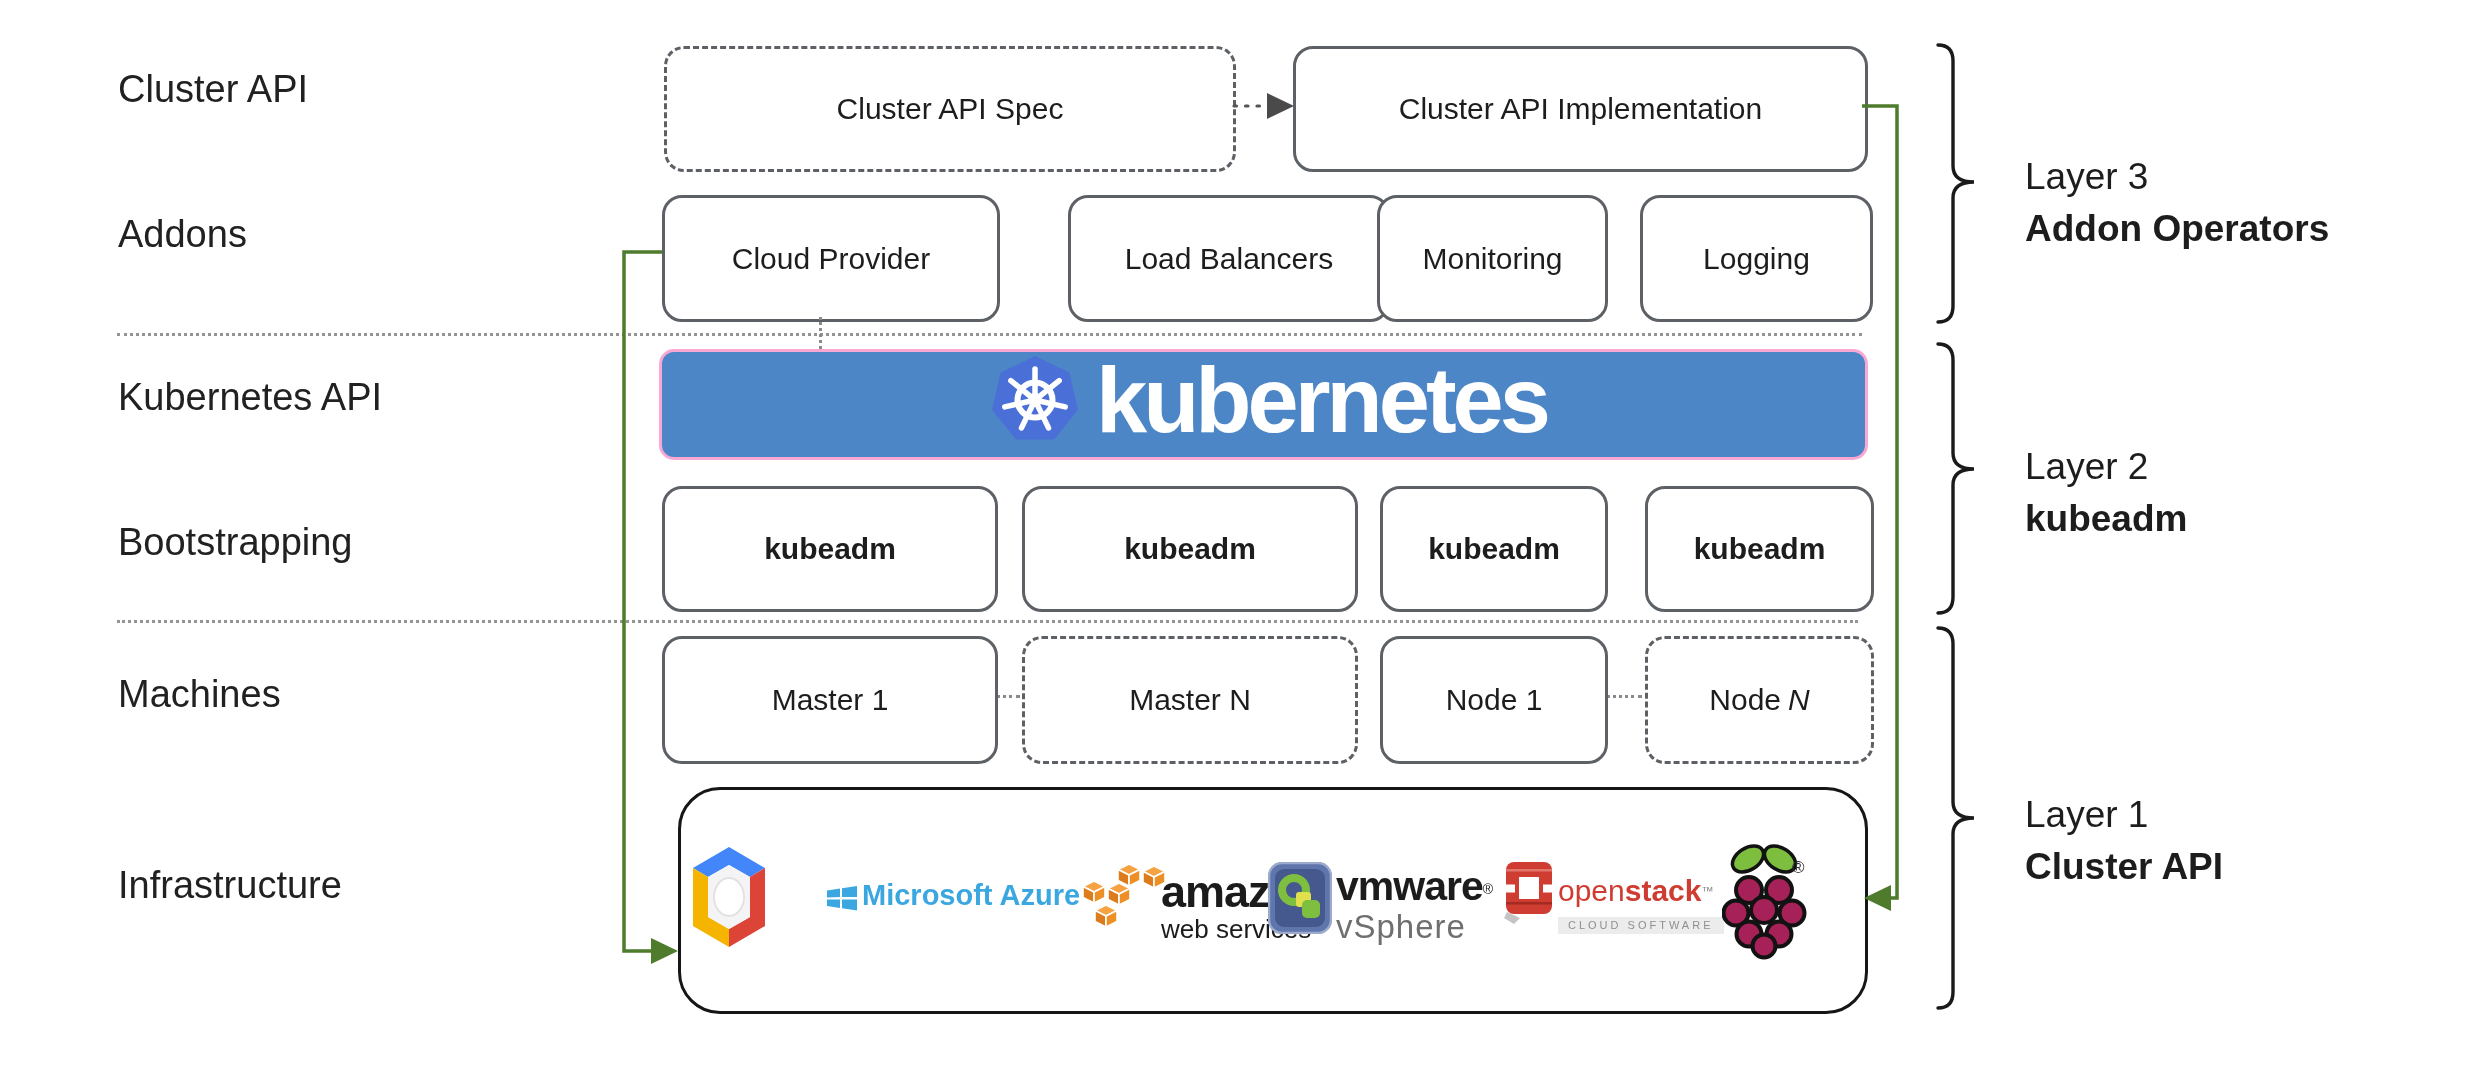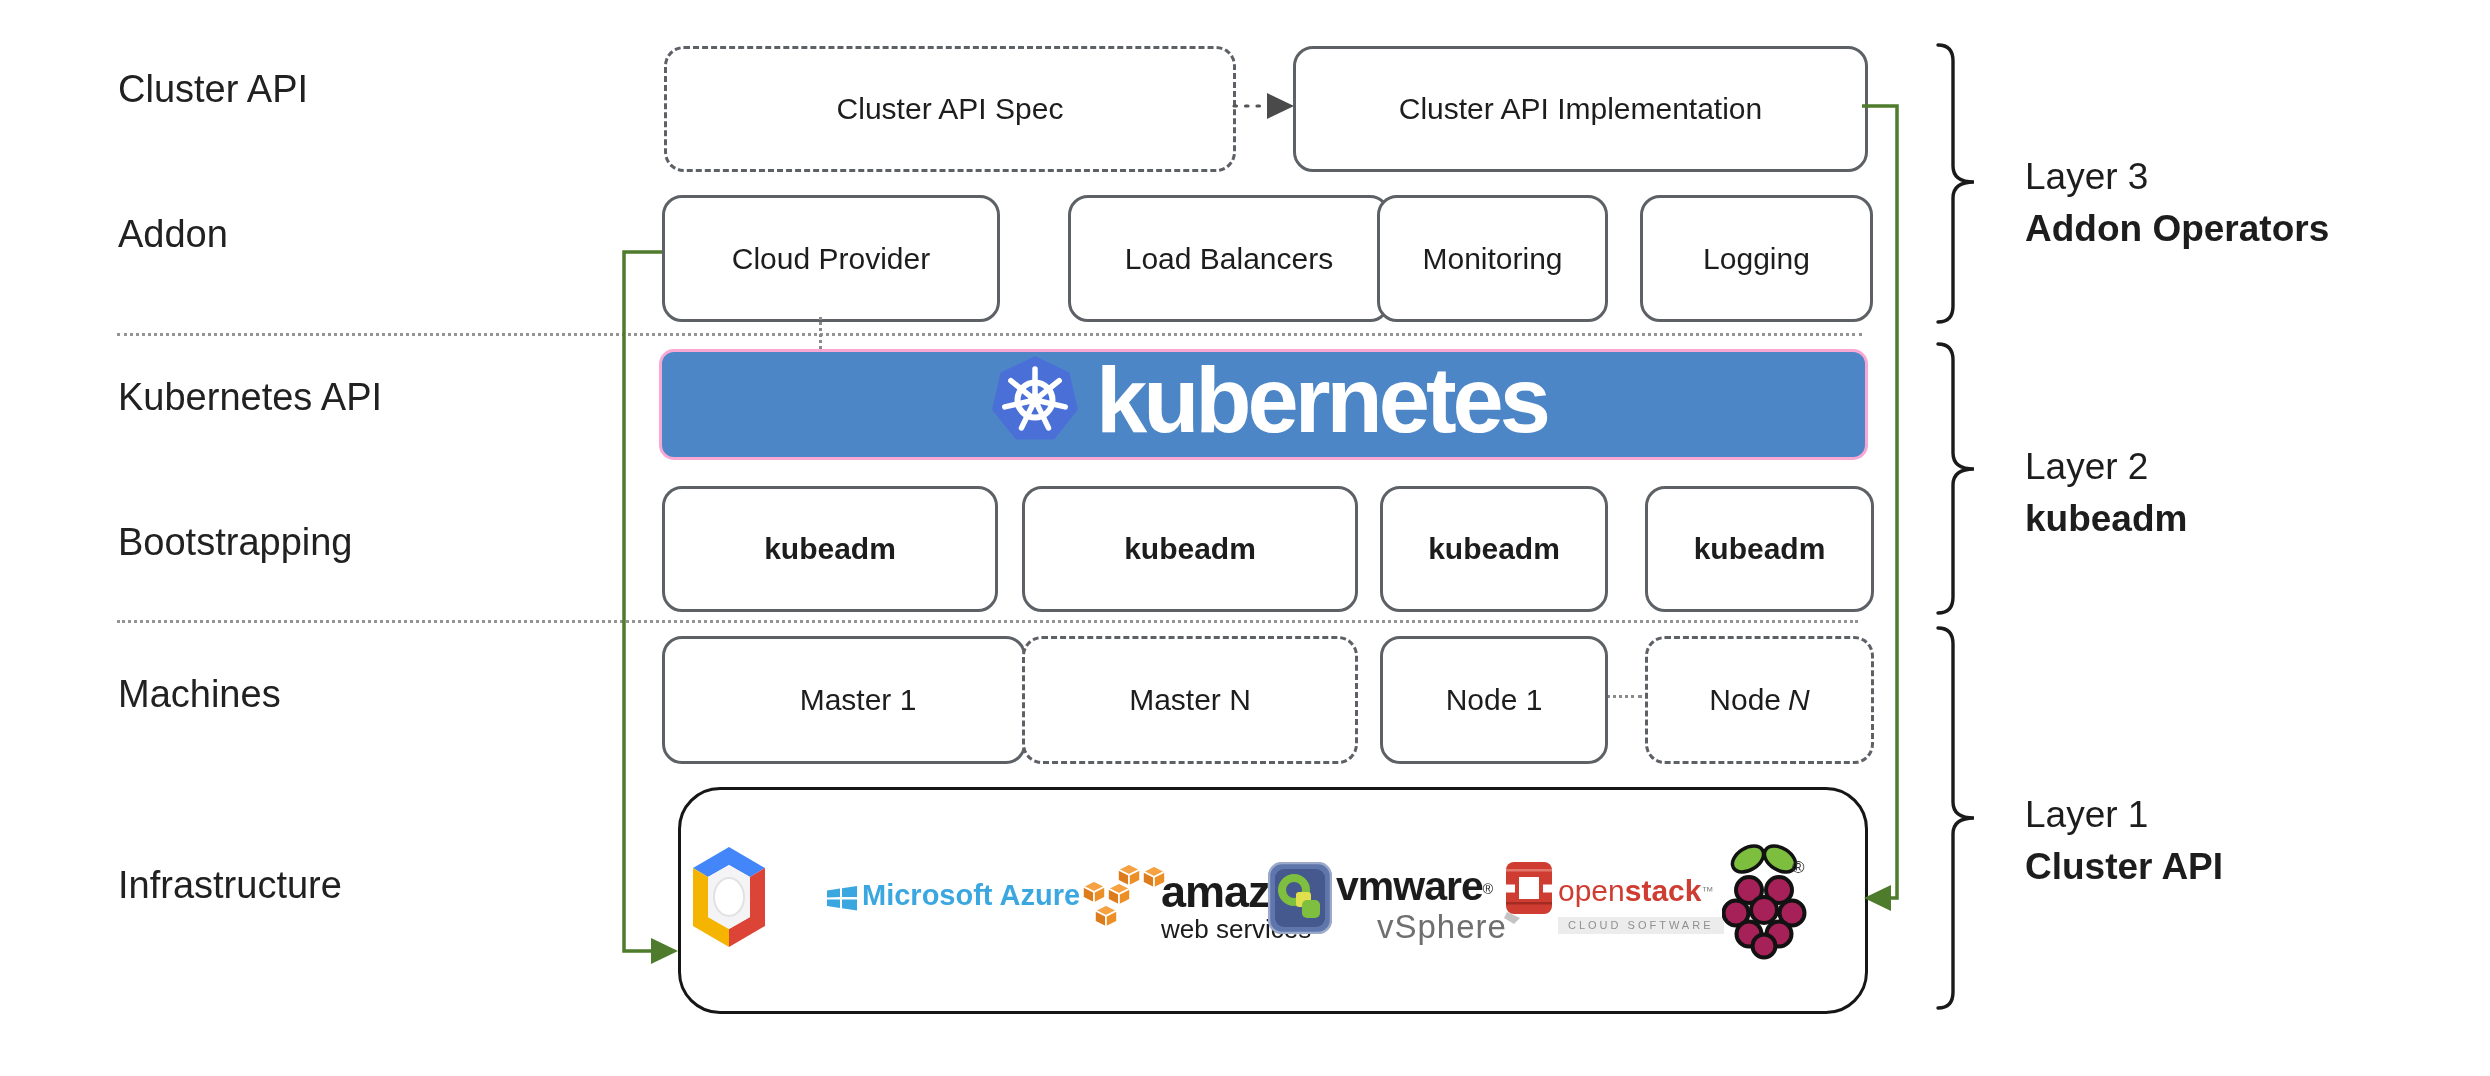--- a/index.html
+++ b/index.html
@@ -21,21 +21,21 @@
   .addon-0{left:662px;top:195px;width:332px;height:121px;}
   .addon-1{left:1068px;top:195px;width:316px;height:121px;}
   .addon-2{left:1377px;top:195px;width:225px;height:121px;}
   .addon-3{left:1640px;top:195px;width:227px;height:121px;}
   
   .boot-0{left:662px;top:486px;width:330px;height:120px;}
   .boot-1{left:1022px;top:486px;width:330px;height:120px;}
   .boot-2{left:1380px;top:486px;width:222px;height:120px;}
   .boot-3{left:1645px;top:486px;width:223px;height:120px;}
   
-  .mach-0{left:662px;top:636px;width:330px;height:122px;padding-left:28px;}
+  .mach-0{left:662px;top:636px;width:330px;height:122px;}
   .mach-1{left:1022px;top:636px;width:330px;height:122px;}
   .mach-2{left:1380px;top:636px;width:222px;height:122px;}
   .mach-3{left:1645px;top:636px;width:223px;height:122px;}
   .it{font-style:italic;margin-left:7px;}
 
   .separator{position:absolute;height:0;border-top:3px dotted #949494;}
   .sep-1{left:117px;top:333px;width:1745px;}
   .sep-2{left:117px;top:620px;width:1741px;}
 
   .vconnector{position:absolute;width:0;border-left:3px dotted #8a8a8a;}
@@ -55,42 +55,42 @@
 
   .logo{position:absolute;}
   .azure-text{position:absolute;left:862px;top:879px;font-size:29px;font-weight:600;
               color:var(--azure-blue,#3ba7e0);white-space:nowrap;}
   .aws-text{position:absolute;left:1161px;top:869px;line-height:1;white-space:nowrap;}
   .aws-text .main{font-size:45px;font-weight:bold;letter-spacing:-1px;color:#1b1b1b;display:block;}
   .aws-text .sub{font-size:26px;color:#1b1b1b;display:block;margin-top:2px;letter-spacing:0;}
   .vmware-text{position:absolute;left:1336px;top:866px;line-height:1;white-space:nowrap;}
   .vmware-text .main{font-size:41px;font-weight:bold;letter-spacing:-1px;color:#1c1c1c;}
   .vmware-text .reg{font-size:14px;color:#1c1c1c;vertical-align:super;}
-  .vmware-text .sub{display:block;font-size:33px;color:#6f6f6f;margin-top:3px;font-weight:normal;letter-spacing:1px;margin-left:41px;}
+  .vmware-text .sub{display:block;font-size:33px;color:#6f6f6f;margin-top:3px;font-weight:normal;letter-spacing:1px;}
   .os-text{position:absolute;left:1558px;top:876px;line-height:1;white-space:nowrap;}
   .os-text .open{font-size:30px;color:var(--openstack-red,#cf3c31);}
   .os-text .stack{font-size:30px;font-weight:bold;color:var(--openstack-red,#cf3c31);}
   .os-text .tm{font-size:12px;color:#888;vertical-align:super;}
   .os-text .sub{display:block;margin-top:11px;background:#ececec;color:#8f8f8f;
                 font-size:11px;letter-spacing:3px;padding:3px 10px;width:fit-content;}
   .rpi-reg{position:absolute;left:1792px;top:858px;font-size:17px;color:#333;}
 
   .layer-label{position:absolute;left:2025px;line-height:52px;font-size:37px;color:#1d1d1d;white-space:nowrap;}
   .layer-label .l2{font-weight:bold;}
   .ll-3{top:151px;} .ll-2{top:441px;} .ll-1{top:789px;}
 
   svg.overlay{position:absolute;left:0;top:0;pointer-events:none;}
 </style>
 </head>
 <body>
 
 <div id="stage">
 
   <div class="row-label" style="top:68px">Cluster API</div>
-  <div class="row-label" style="top:213px">Addon</div>
+  <div class="row-label" style="top:213px">Addons</div>
   <div class="row-label" style="top:376px">Kubernetes API</div>
   <div class="row-label" style="top:521px">Bootstrapping</div>
   <div class="row-label" style="top:673px">Machines</div>
   <div class="row-label" style="top:864px">Infrastructure</div>
 
   <div class="box dashed spec-box">Cluster API Spec</div>
   <div class="box impl-box">Cluster API Implementation</div>
 
   <div class="box addon-0">Cloud Provider</div>
   <div class="box addon-1">Load Balancers</div>

